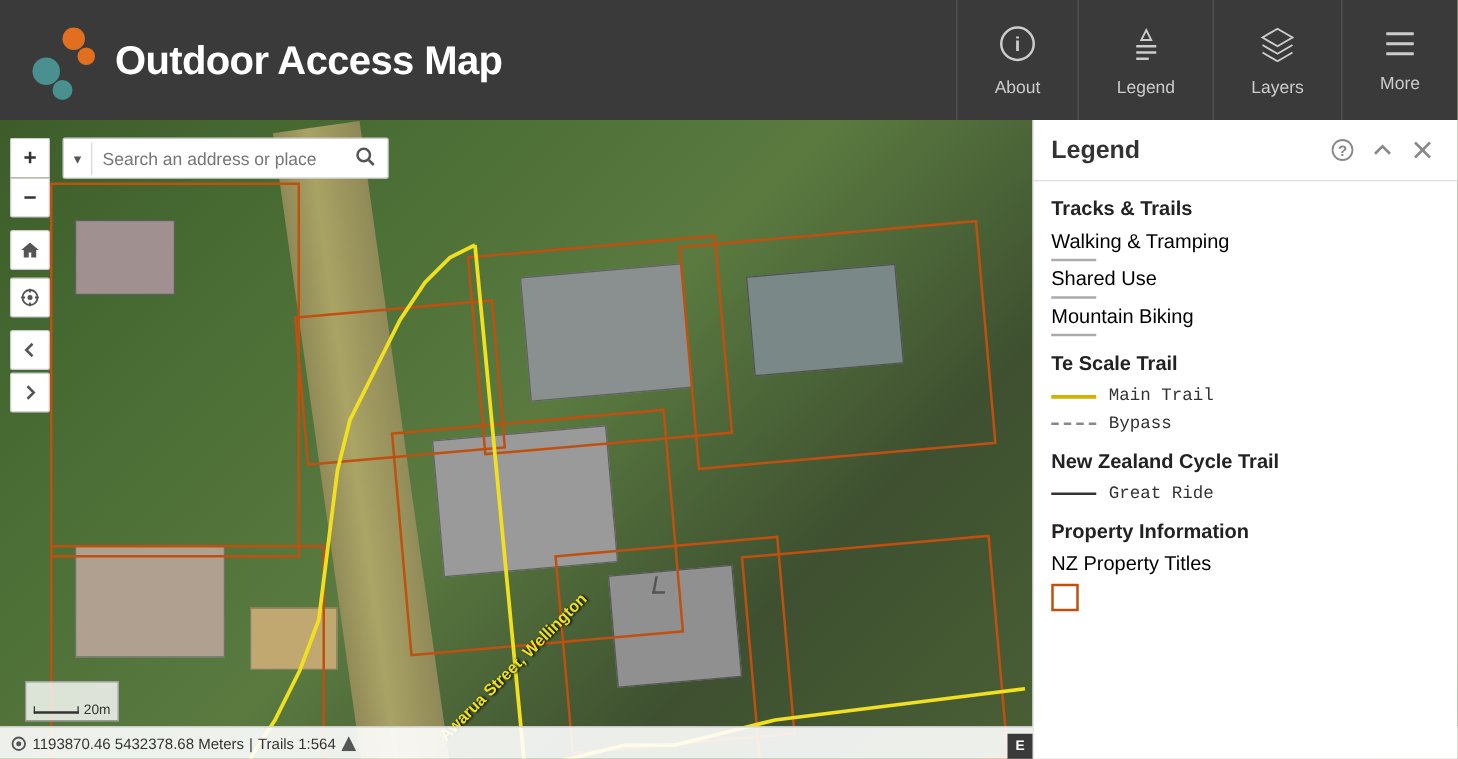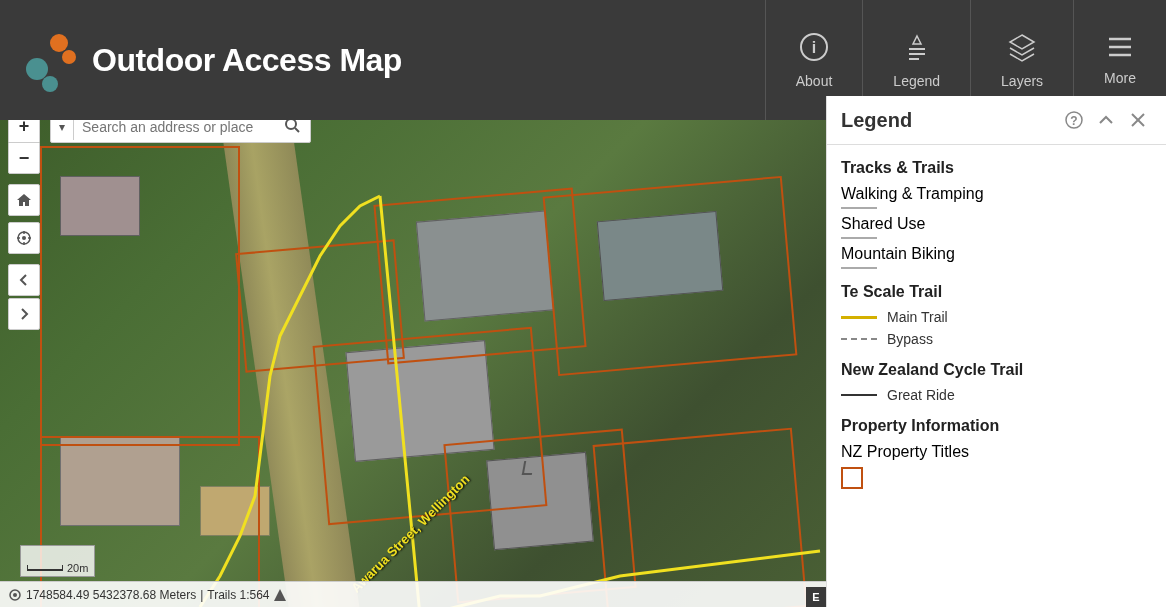--- a/index.html
+++ b/index.html
@@ -1,20 +1,20 @@
 <!DOCTYPE html>
 <html><head>
   <meta charset="utf-8">
   <style>
     * { margin: 0; padding: 0; box-sizing: border-box; }
     body { width: 1166px; height: 607px; overflow: hidden; font-family: Arial, sans-serif; }
 
     
     #header {
-      position: absolute; top: 0; left: 0; right: 0; height: 120px;
+      position: absolute; top: 0; left: 0; right: 0; height: 96px;
       background: #3a3a3a; display: flex; align-items: center; z-index: 100;
     }
     #logo-area {
       display: flex; align-items: center; padding: 0 20px; flex: 0 0 auto;
     }
     #logo-dots {
       width: 60px; height: 60px; position: relative; margin-right: 12px;
     }
     .dot {
       position: absolute; border-radius: 50%;
@@ -131,21 +131,21 @@
     }
     .legend-dash-gray {
       width: 36px; height: 0; border-top: 2px dashed #888; margin-right: 10px; flex-shrink: 0;
     }
     .legend-dash-black {
       width: 36px; height: 0; border-top: 2.5px solid #333; margin-right: 10px; flex-shrink: 0;
     }
     .legend-dash-black-dashed {
       width: 36px; height: 0; border-top: 2.5px dashed #555; margin-right: 10px; flex-shrink: 0;
     }
-    .legend-item-label { font-size: 14px; color: #333; }
+    .legend-item-label { font-size: 14px; color: #333; font-family: Liberation Mono, monospace; }
     .legend-sub-label { font-size: 16px; color: #000000; margin-bottom: 4px; margin-top: 2px; }
     .legend-only-dash {
       width: 36px; height: 0; border-top: 2px solid #aaa; margin: 4px 0 6px 0;
     }
     .legend-box {
       width: 22px; height: 22px; border: 2px solid #c05010; background: transparent;
       margin-right: 10px; flex-shrink: 0;
     }
     #e-badge {
       position: absolute; bottom: 0; right: 340px; width: 20px; height: 20px;
@@ -304,21 +304,21 @@
     <span>20m</span>
   </div>
 </div>
 
 <div id="status-bar">
   <div style="display:flex; align-items:center; gap:4px;">
     <svg width="14" height="14" viewBox="0 0 14 14">
         <circle cx="7" cy="7" r="5" stroke="#555" stroke-width="1.5" fill="none"></circle>
         <circle cx="7" cy="7" r="2" fill="#555"></circle>
       </svg>
-    <span>1748584.49 5432378.68 Meters</span>
+    <span>1193870.46 5432378.68 Meters</span>
     <span> | </span>
     <span>Trails 1:564</span>
     <svg width="12" height="12" viewBox="0 0 12 12">
         <polygon points="6,0 12,12 0,12" fill="#555"></polygon>
       </svg>
   </div>
 </div>
 
 <div id="legend-panel">
   <div id="legend-header">

